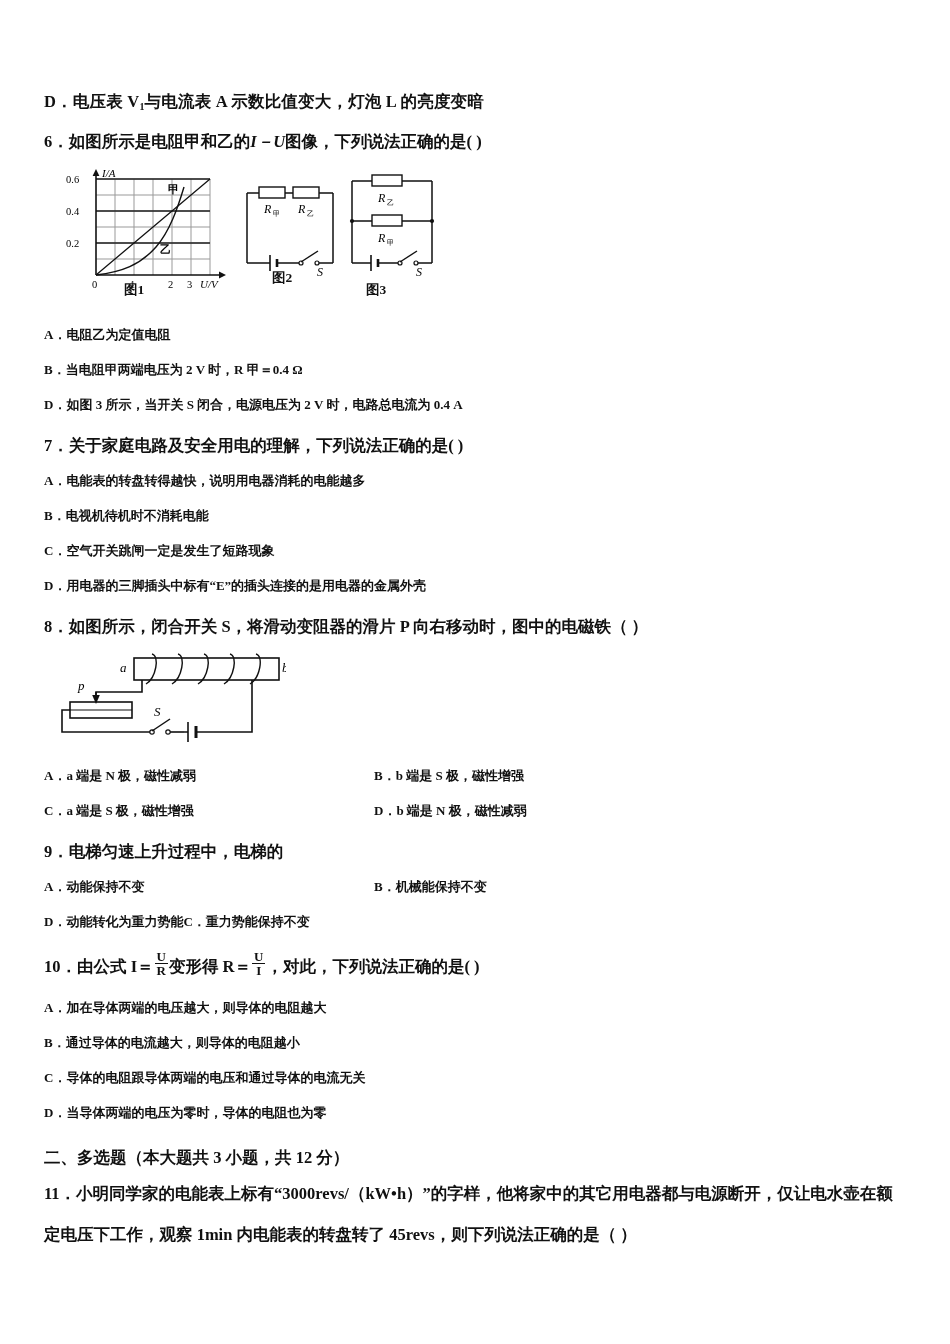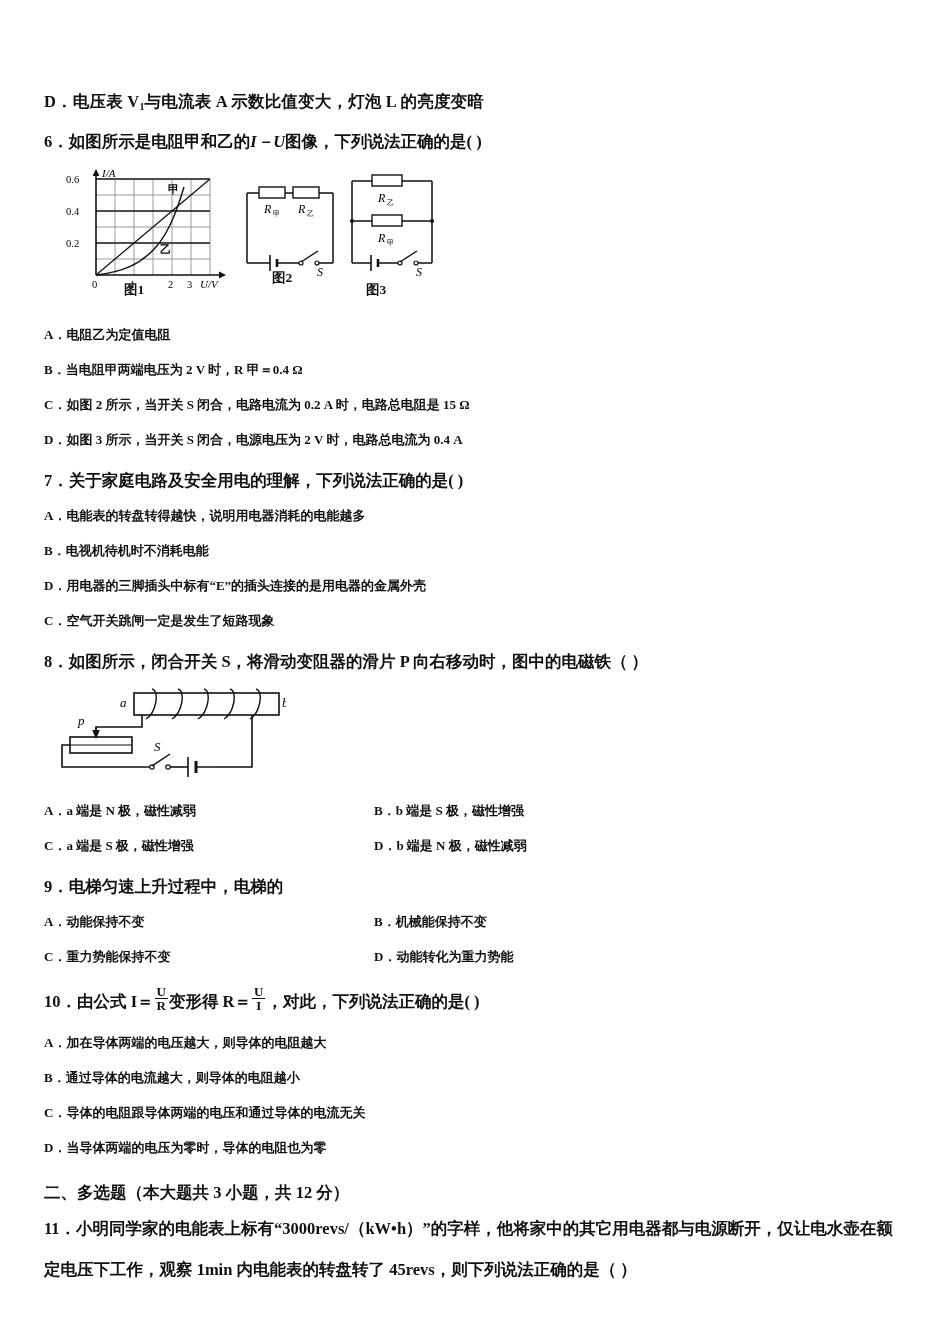--- a/index.html
+++ b/index.html
@@ -257,30 +257,29 @@
 
     <div class="fig-caption" style="left:80px; top:118px;">图1</div>
     <div class="fig-caption" style="left:228px; top:106px;">图2</div>
     <div class="fig-caption" style="left:322px; top:118px;">图3</div>
   </div>
 
   <div class="spacer-14"></div>
 
   <div class="opt">A．电阻乙为定值电阻</div>
   <div class="opt">B．当电阻甲两端电压为 2 V 时，R 甲＝0.4 Ω</div>
-  <div class="opt">C．如图 2 所示，当开关 S 闭合，电路电流为 0.2 A 时，电路总电阻是 15 Ω</div>
   <div class="opt">D．如图 3 所示，当开关 S 闭合，电源电压为 2 V 时，电路总电流为 0.4 A</div>
 
   <div class="spacer-6"></div>
 
   <div class="qline">7．关于家庭电路及安全用电的理解，下列说法正确的是( )</div>
   <div class="opt">A．电能表的转盘转得越快，说明用电器消耗的电能越多</div>
   <div class="opt">B．电视机待机时不消耗电能</div>
+  <div class="opt">C．空气开关跳闸一定是发生了短路现象</div>
   <div class="opt">D．用电器的三脚插头中标有“E”的插头连接的是用电器的金属外壳</div>
-  <div class="opt">C．空气开关跳闸一定是发生了短路现象</div>
 
   <div class="spacer-6"></div>
 
   <div class="qline">8．如图所示，闭合开关 S，将滑动变阻器的滑片 P 向右移动时，图中的电磁铁（ ）</div>
 
   <div class="fig8">
     <svg width="230" height="106" viewBox="0 0 230 106">
 
       <rect x="78" y="12" width="145" height="22" fill="#ffffff" stroke="#111111" stroke-width="1.6"></rect>
 
@@ -341,22 +340,22 @@
   </div>
 
   <div class="spacer-6"></div>
 
   <div class="qline">9．电梯匀速上升过程中，电梯的</div>
   <div class="two-col">
     <div class="opt col-a">A．动能保持不变</div>
     <div class="opt">B．机械能保持不变</div>
   </div>
   <div class="two-col">
+    <div class="opt">D．动能转化为重力势能</div>
     <div class="opt col-a">C．重力势能保持不变</div>
-    <div class="opt">D．动能转化为重力势能</div>
   </div>
 
   <div class="spacer-10"></div>
 
   <div class="qline">
     <span>10．由公式 I＝</span><span class="frac"><span class="num">U</span><span class="den">R</span></span><span>变形得 R＝</span><span class="frac"><span class="num">U</span><span class="den">I</span></span><span>，对此，下列说法正确的是(     )</span>
   </div>
 
   <div class="spacer-6"></div>
 

